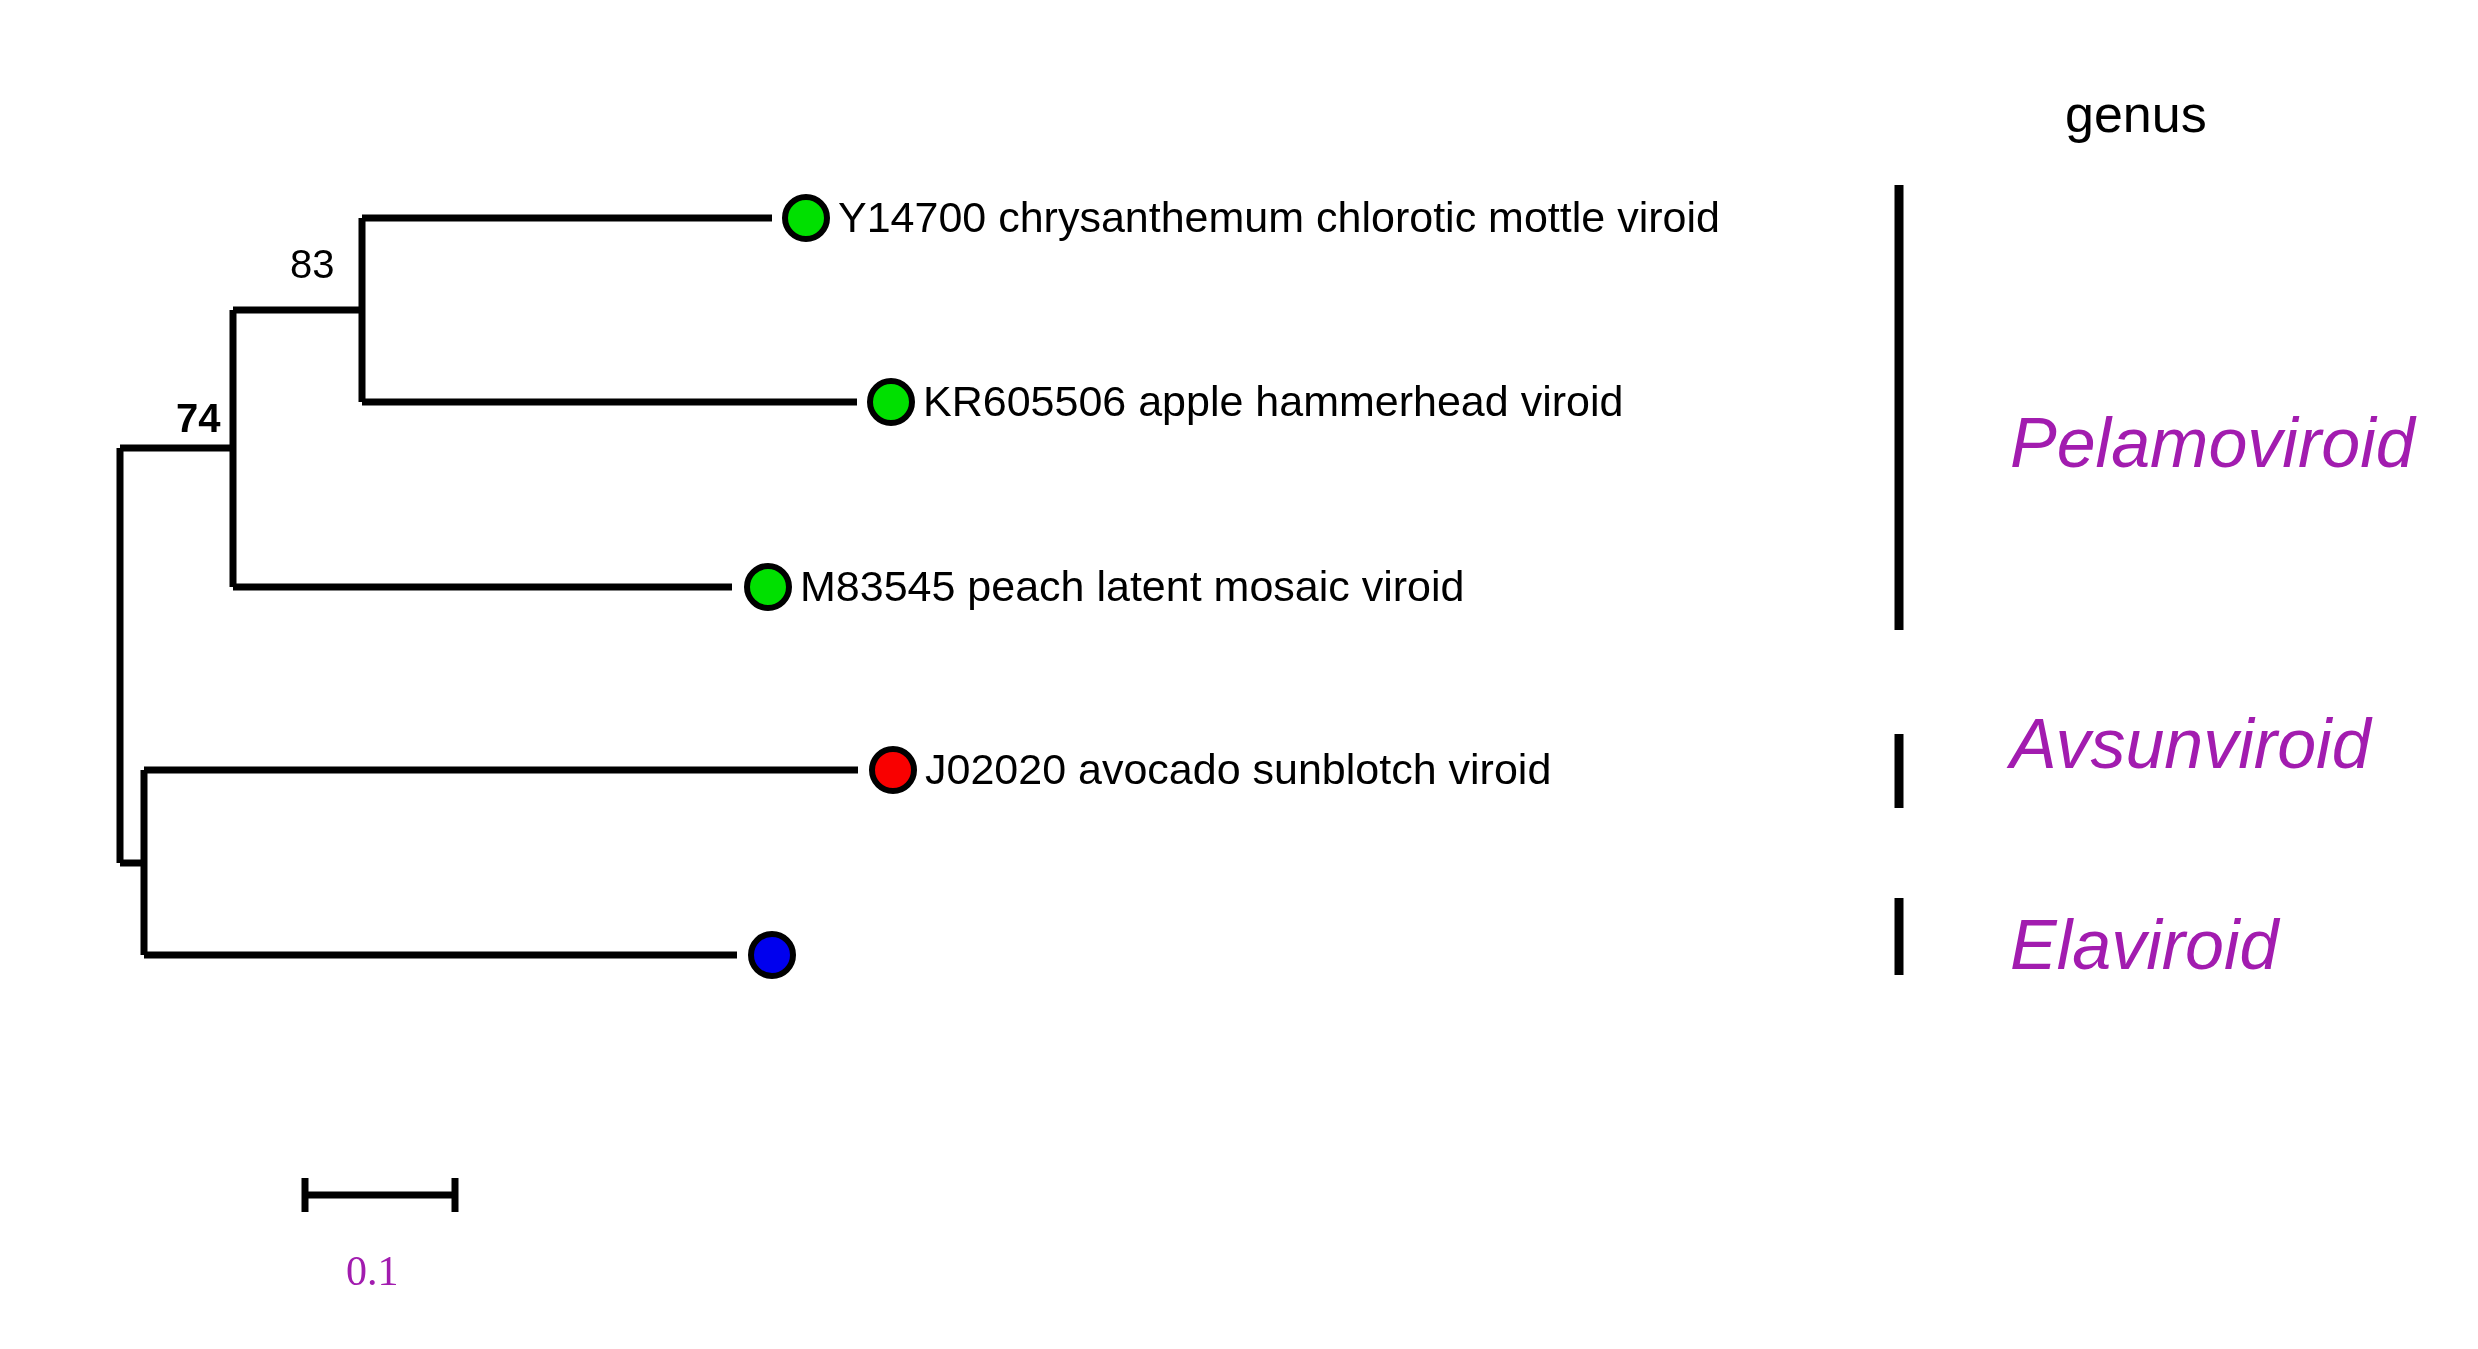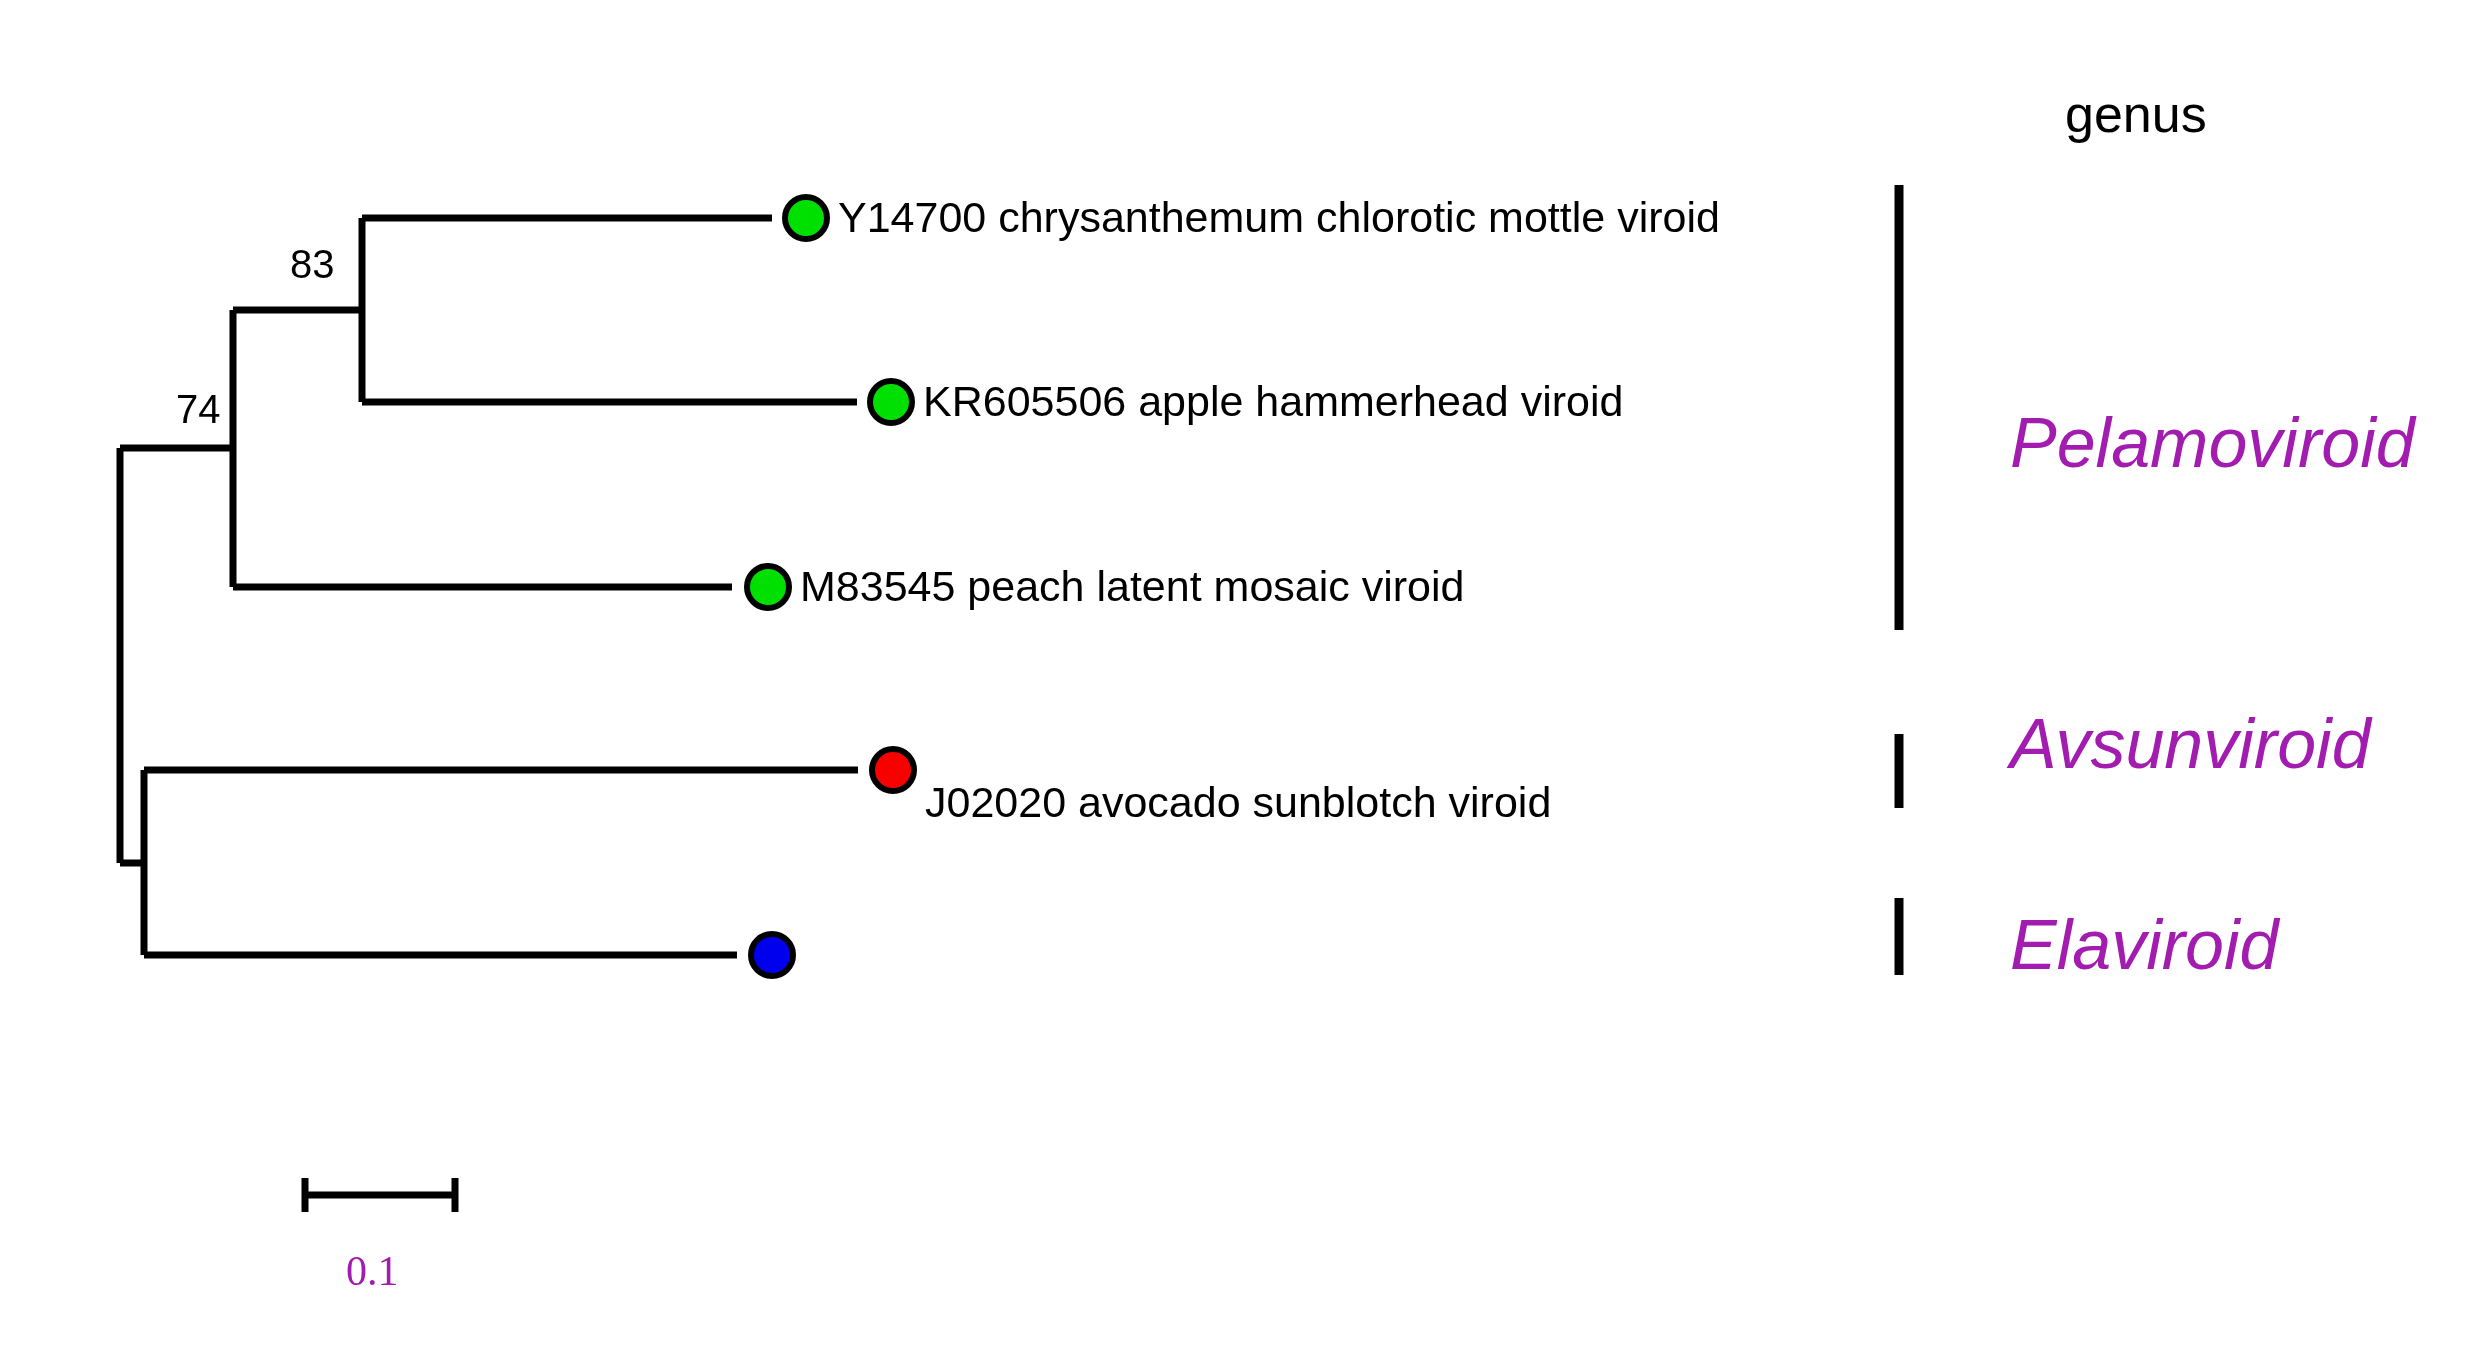--- a/index.html
+++ b/index.html
@@ -130,24 +130,24 @@
 
     <line class="scale-line" x1="302" y1="1195" x2="458" y2="1195"></line>
     <line class="scale-line" x1="305" y1="1178" x2="305" y2="1212"></line>
     <line class="scale-line" x1="455" y1="1178" x2="455" y2="1212"></line>
 
   </svg>
 
   <div class="taxon-label" style="left:838px; top:196px;">Y14700 chrysanthemum chlorotic mottle viroid</div>
   <div class="taxon-label" style="left:923px; top:380px;">KR605506 apple hammerhead viroid</div>
   <div class="taxon-label" style="left:800px; top:565px;">M83545 peach latent mosaic viroid</div>
-  <div class="taxon-label" style="left:925px; top:748px;margin-top:33px;">J02020 avocado sunblotch viroid</div>
+  <div class="taxon-label" style="left:925px; top:748px;">J02020 avocado sunblotch viroid</div>
 
   <div class="support-label" style="left:290px; top:244px;">83</div>
-  <div class="support-label" style="left:176px; top:389px;">74</div>
+  <div class="support-label" style="left:176px; top:398px;font-weight:bold;">74</div>
 
   <div class="genus-header" style="left:2065px; top:88px;">genus</div>
   <div class="genus-label" style="left:2010px; top:408px;">Pelamoviroid</div>
   <div class="genus-label" style="left:2010px; top:709px;">Avsunviroid</div>
   <div class="genus-label" style="left:2010px; top:910px;">Elaviroid</div>
 
   <div class="scale-label" style="left:346px; top:1222px;">0.1</div>
 
 </div>
 

